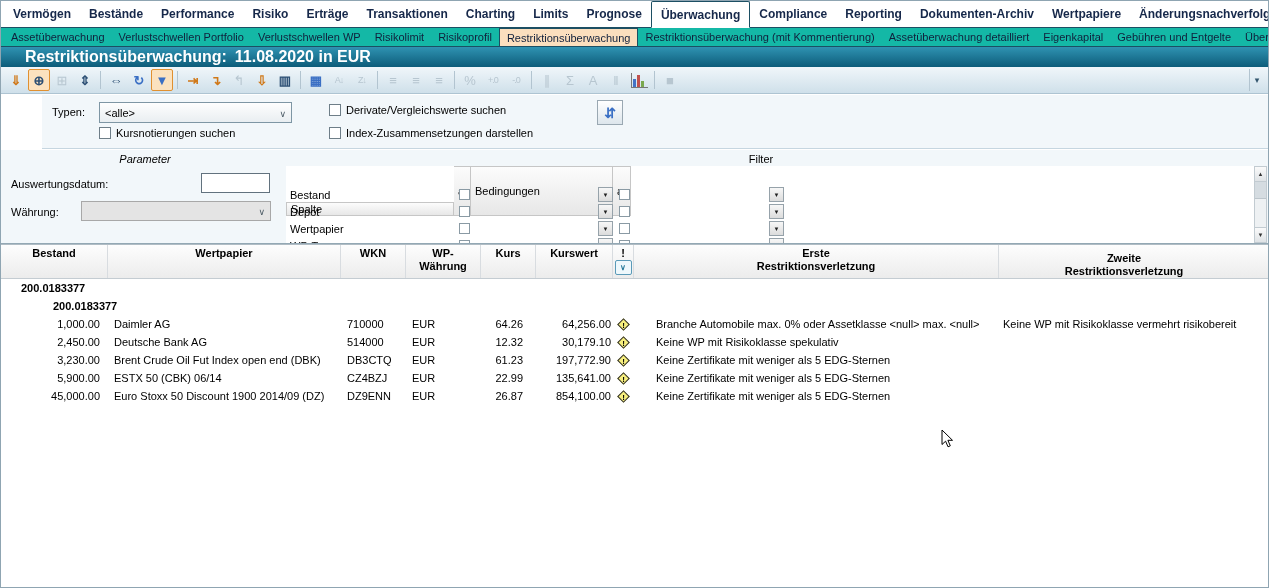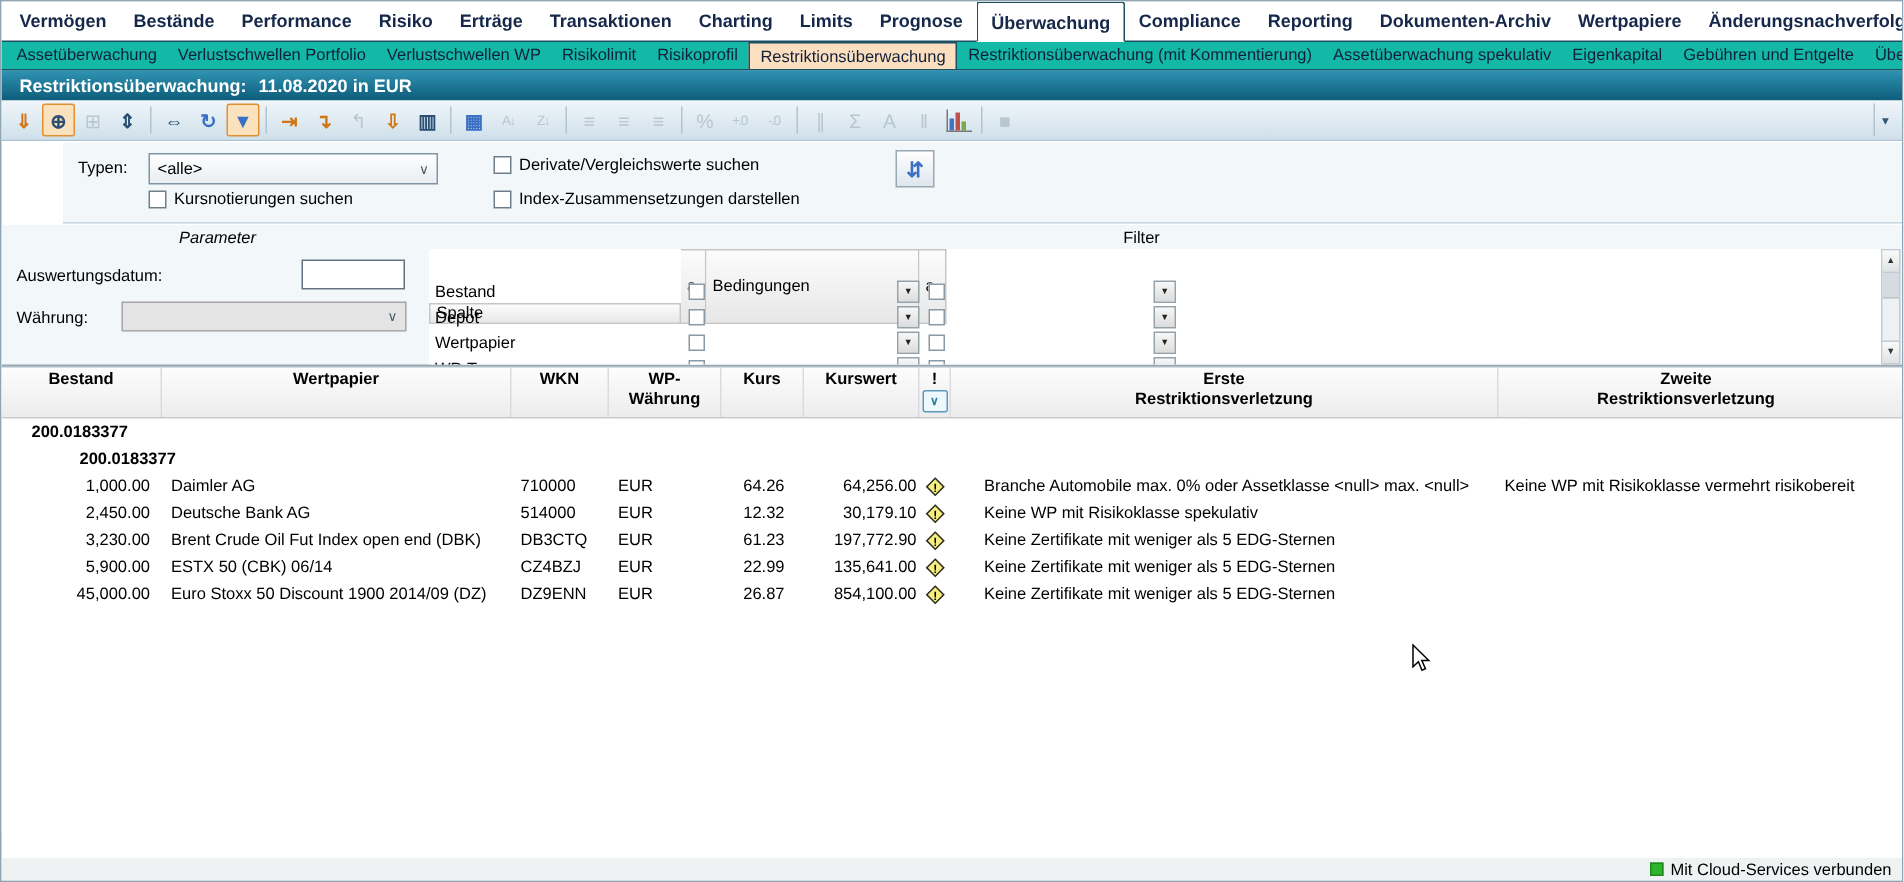--- a/index.html
+++ b/index.html
@@ -15,21 +15,21 @@
 
   
   .tabbar{position:absolute;left:0;top:27px;width:100%;height:19px;background:#14b8a6;
           border-bottom:1px solid #1c4f63;display:flex;align-items:stretch;font-size:11px;color:#10203c;padding-left:3px;box-sizing:border-box;}
   .tab{display:flex;align-items:center;padding:0 7px;white-space:nowrap;}
   .tab.selected{background:#fbdfbe;border:1px solid #1c4f63;border-bottom:none;}
   .tab-sep{width:1px;background:#a5b4c2;margin:3px 0;}
 
   
   .titlebar{position:absolute;left:0;top:46px;width:100%;height:20px;background:linear-gradient(#2f93b2,#0d5c7a);
-            color:#fff;font-weight:bold;font-size:12px;display:flex;align-items:center;gap:8px;padding-left:12px;box-sizing:border-box;}
+            color:#fff;font-weight:bold;font-size:16px;display:flex;align-items:center;gap:8px;padding-left:24px;box-sizing:border-box;}
 
   
   .toolbar{position:absolute;left:0;top:66px;width:100%;height:27px;background:linear-gradient(#f0f6fa,#cfe0ea);
            border-bottom:1px solid #aec4d2;display:flex;align-items:center;padding:0 4px;box-sizing:border-box;gap:1px;}
   .ticon{width:22px;height:22px;display:flex;align-items:center;justify-content:center;font-size:13px;font-weight:bold;color:#2c4f74;box-sizing:border-box;}
   .ticon.orange{color:#d07818;}
   .ticon.blue{color:#3a6fc4;}
   .ticon.disabled{color:#b7c6d0;font-weight:normal;}
   .ticon.small{font-size:9px;letter-spacing:-1px;}
   .ticon.active{border:1px solid #e09030;background:#fbe2bf;border-radius:2px;}
@@ -146,21 +146,21 @@
     <div class="tab">Verlustschwellen Portfolio</div>
       <div class="tab-sep"></div>
     <div class="tab">Verlustschwellen WP</div>
       <div class="tab-sep"></div>
     <div class="tab">Risikolimit</div>
       <div class="tab-sep"></div>
     <div class="tab">Risikoprofil</div>
     <div class="tab selected">Restriktionsüberwachung</div>
     <div class="tab">Restriktionsüberwachung (mit Kommentierung)</div>
       <div class="tab-sep"></div>
-    <div class="tab">Assetüberwachung spekulativ</div>
+    <div class="tab">Assetüberwachung detailliert</div>
       <div class="tab-sep"></div>
     <div class="tab">Eigenkapital</div>
       <div class="tab-sep"></div>
     <div class="tab">Gebühren und Entgelte</div>
       <div class="tab-sep"></div>
     <div class="tab">Überschus</div>
 
   </div>
 
   <div class="titlebar">
@@ -343,21 +343,21 @@
           <span>Kurswert</span>
         </div>
       <div class="th">
         <span>!</span>
         <span class="alert-dd"></span>
       </div>
       <div class="th">
           <span>Erste</span>
           <span>Restriktionsverletzung</span>
         </div>
-      <div class="th" style="border-right:none;">
+      <div class="th" style="border-right:none;justify-content:flex-end;">
           <span>Zweite</span>
           <span>Restriktionsverletzung</span>
         </div>
     </div>
 
     <div class="group-row g1">
         <span>200.0183377</span>
       </div>
     <div class="group-row g2">
         <span>200.0183377</span>
@@ -423,22 +423,18 @@
       <div class="c-kurs">26.87</div>
       <div class="c-kw">854,100.00</div>
       <div class="c-alert">
           <span class="warn"></span>
         </div>
       <div class="c-erste">Keine Zertifikate mit weniger als 5 EDG-Sternen</div>
       <div class="c-zweite"></div>
     </div>
   </div>
 
-  <div class="footer">
-    <span class="cloud-dot"></span>
-    <span>Mit Cloud-Services verbunden</span>
-  </div>
 
   <svg class="cursor" width="13" height="20" viewBox="0 0 13 20">
     <path d="M1,1 L1,15.5 L4.6,12.2 L7,17.8 L9.3,16.8 L6.9,11.3 L11.5,11.3 Z" fill="#ffffff" stroke="#000000" stroke-width="1"></path>
   </svg>
 
 </div>
 
 </body></html>

